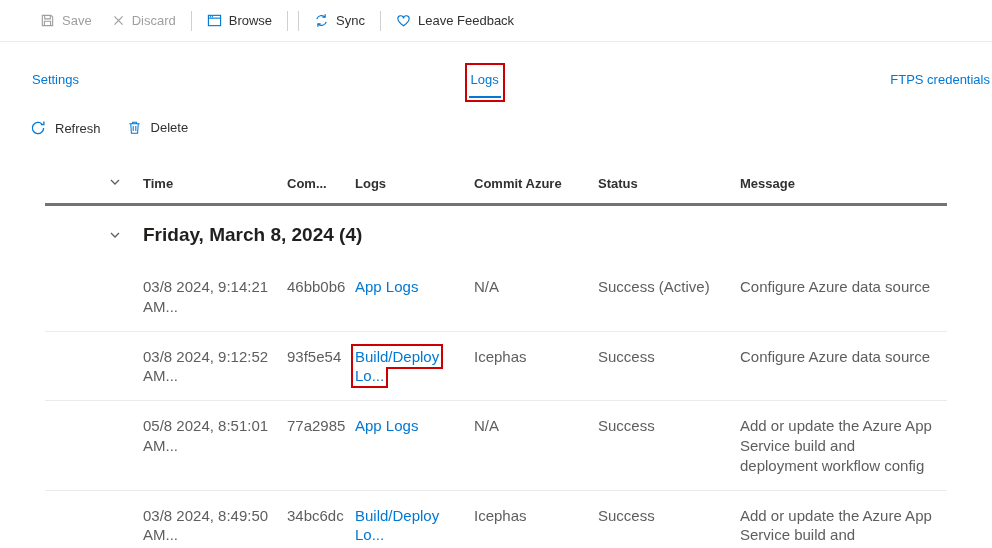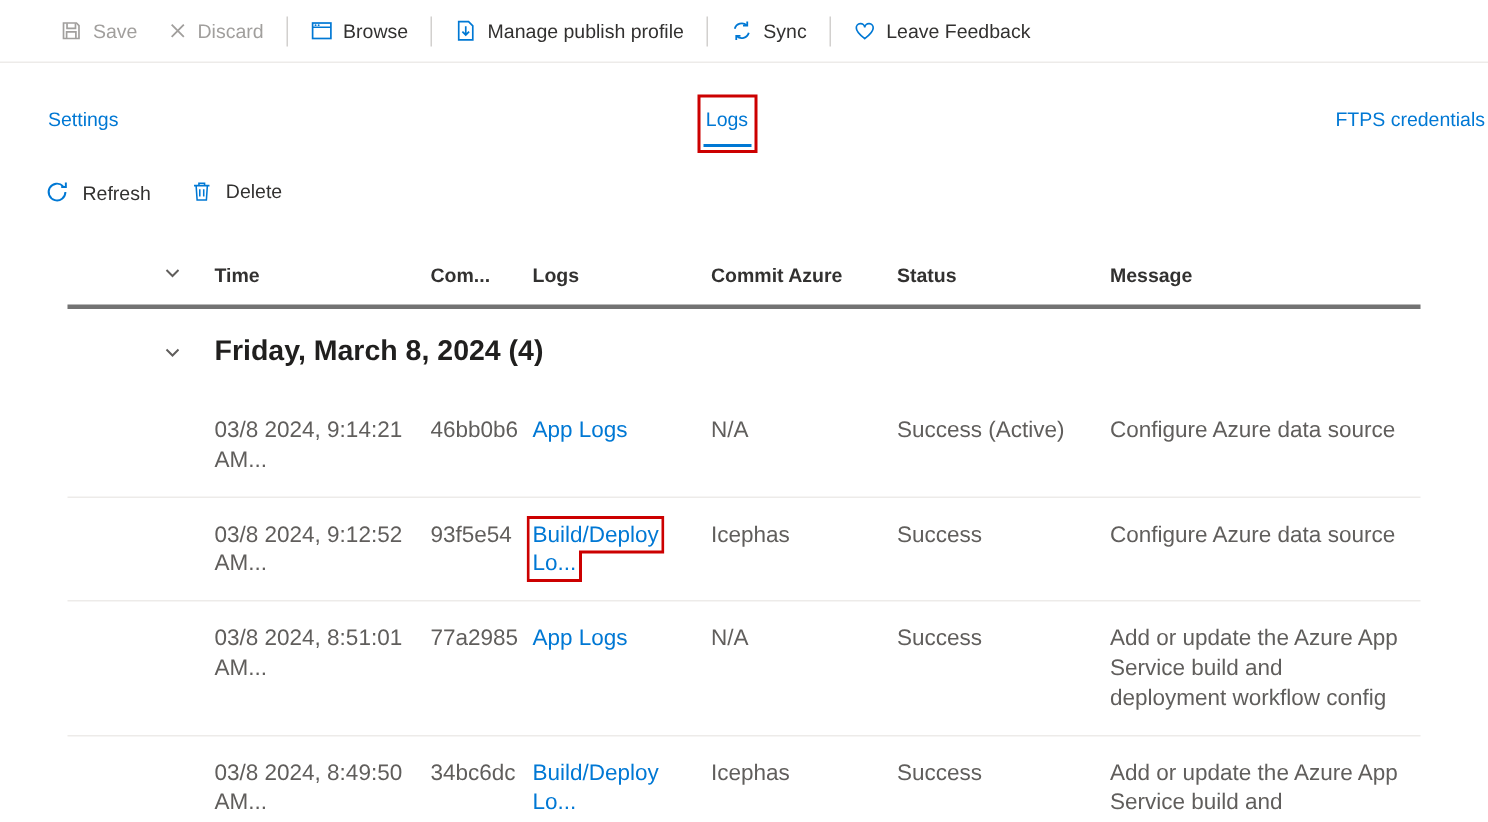--- a/index.html
+++ b/index.html
@@ -98,29 +98,20 @@
           <path d="M1.5 5.5h13" stroke="currentColor" stroke-width="1.2"></path>
           <circle cx="3.6" cy="4" r="0.7" fill="currentColor"></circle>
           <circle cx="5.8" cy="4" r="0.7" fill="currentColor"></circle>
         </svg>
     </span>
     <span>Browse</span>
   </button>
 
   <span class="tb-sep"></span>
 
-  <button class="tb-item">
-    <span class="icon">
-      <svg width="15" height="15" viewBox="0 0 16 16">
-          <path d="M3 1.5h7l3 3V14.5H3z" fill="none" stroke="currentColor" stroke-width="1.2"></path>
-          <path d="M8 4.8v6M5.6 8.6L8 11l2.4-2.4" stroke="currentColor" stroke-width="1.2" fill="none"></path>
-        </svg>
-    </span>
-    <span>Manage publish profile</span>
-  </button>
 
   <span class="tb-sep"></span>
 
   <button class="tb-item">
     <span class="icon">
       <svg width="15" height="15" viewBox="0 0 16 16">
           <path d="M3 6.6A5.2 5.2 0 0 1 11.6 4.2" fill="none" stroke="currentColor" stroke-width="1.3"></path>
           <path d="M11.9 1.4v3h-3" fill="none" stroke="currentColor" stroke-width="1.3"></path>
           <path d="M13 9.4A5.2 5.2 0 0 1 4.4 11.8" fill="none" stroke="currentColor" stroke-width="1.3"></path>
           <path d="M4.1 14.6v-3h3" fill="none" stroke="currentColor" stroke-width="1.3"></path>
@@ -207,21 +198,21 @@
     <span class="cell">03/8 2024, 9:12:52 AM...</span>
     <span class="cell">93f5e54</span>
     <span class="cell"><a class="log-link annotated">Build/Deploy Lo...</a></span>
     <span class="cell">Icephas</span>
     <span class="cell">Success</span>
     <span class="cell msg">Configure Azure data source</span>
   </div>
 
   <div class="trow grid-cols">
     <span class="cell"></span>
-    <span class="cell">03/8 2024, 8:51:01 AM...</span>
+    <span class="cell">05/8 2024, 8:51:01 AM...</span>
     <span class="cell">77a2985</span>
     <span class="cell"><a class="log-link">App Logs</a></span>
     <span class="cell">N/A</span>
     <span class="cell">Success</span>
     <span class="cell msg">Add or update the Azure App Service build and deployment workflow config</span>
   </div>
 
   <div class="trow grid-cols">
     <span class="cell"></span>
     <span class="cell">03/8 2024, 8:49:50 AM...</span>

